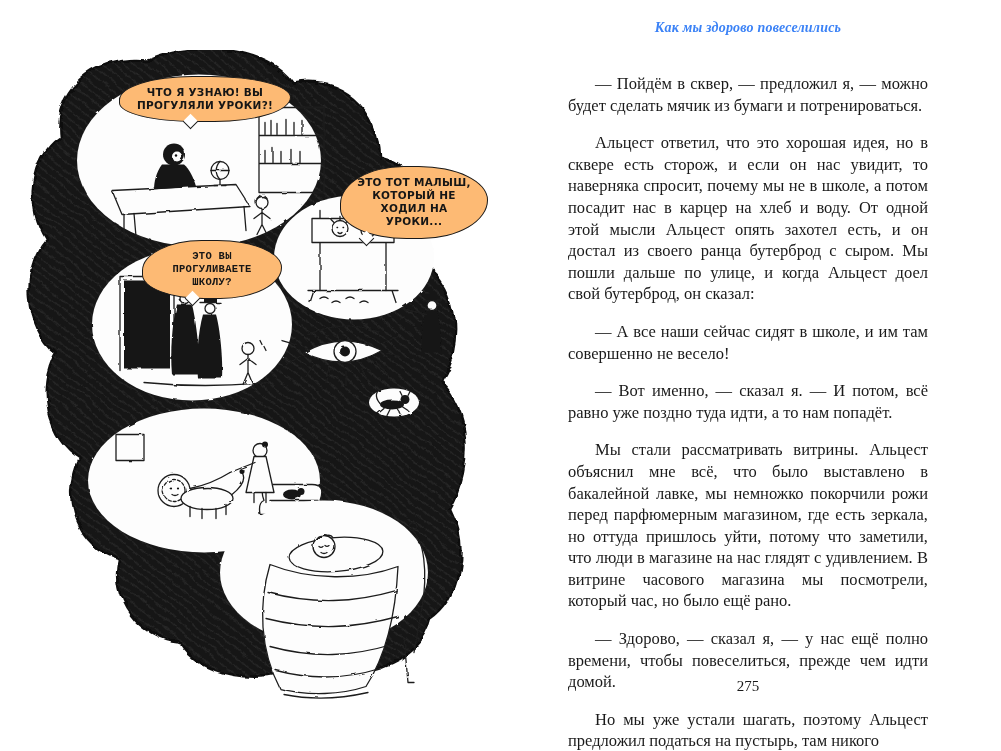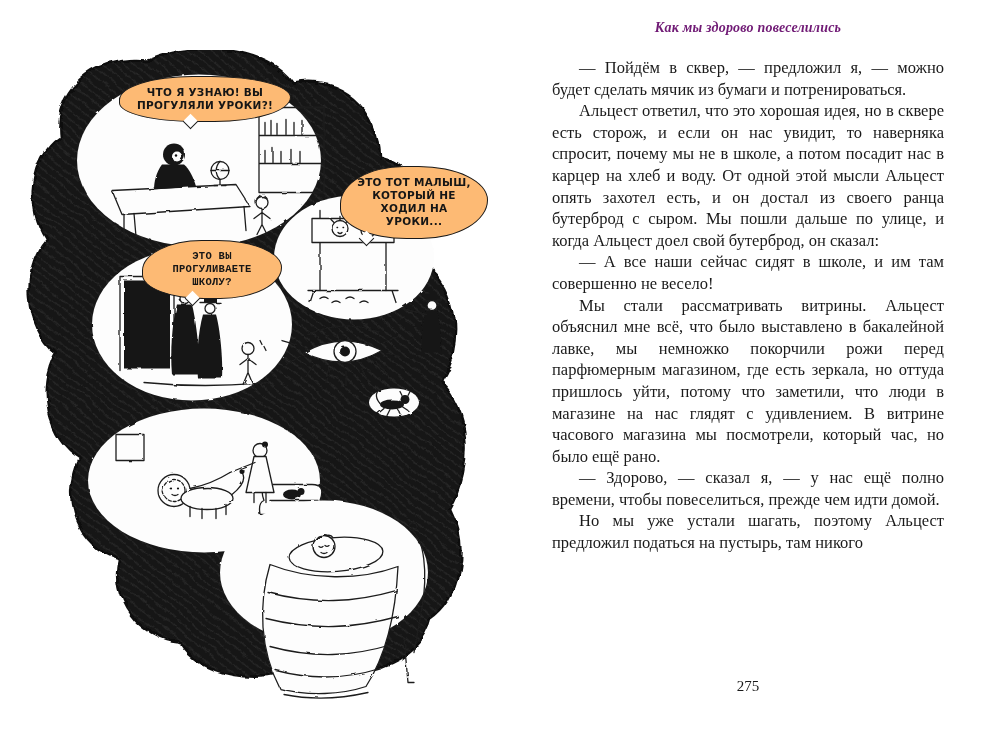--- a/index.html
+++ b/index.html
@@ -30,29 +30,29 @@
   .bubble-teacher::after { left:38%; }
   .bubble-stocks  { left:316px; top:116px; width:124px; }
   .bubble-stocks::after { left:14%; }
   .bubble-men     { left:118px; top:190px; width:116px;font-family:Liberation Mono, monospace; }
   .bubble-men::after { left:32%; }
 
   
   .page-right { position:absolute; left:552px; top:0; width:392px; height:751px; }
   .running-head {
     position:absolute; top:20px; left:0; width:100%; text-align:center;
-    font-style:italic; font-weight:700; font-size:14px; color:#701a75;
+    font-style:italic; font-weight:700; font-size:14px; color:#3b82f6;
     letter-spacing:.2px;
   }
   .text-block {
     position:absolute; top:57px; left:0; width:100%;
     font-size:16.5px; line-height:21.6px; color:#1a1a1a;
     text-align:justify;
   }
-  .text-block p { margin:0; text-indent:27px; }
+  .text-block p { margin:16px; text-indent:27px; }
   .page-number {
     position:absolute; top:678px; left:0; width:100%; text-align:center;
     font-size:15px; color:#1a1a1a;
   }
 </style>
 </head>
 <body>
 
 <div class="spread">
 
@@ -189,20 +189,21 @@
     <div class="bubble bubble-men">ЭТО ВЫ ПРОГУЛИВАЕТЕ ШКОЛУ?</div>
   </div>
 
   <div class="page-right">
     <div class="running-head">Как мы здорово повеселились</div>
 
     <div class="text-block">
       <p>— Пойдём в сквер, — предложил я, — можно будет сделать мячик из бумаги и потренироваться.</p>
       <p>Альцест ответил, что это хорошая идея, но в сквере есть сторож, и если он нас увидит, то наверняка спросит, почему мы не в школе, а потом посадит нас в карцер на хлеб и воду. От одной этой мысли Альцест опять захотел есть, и он достал из своего ранца бутерброд с сыром. Мы пошли дальше по улице, и когда Альцест доел свой бутерброд, он сказал:</p>
       <p>— А все наши сейчас сидят в школе, и им там совершенно не весело!</p>
+      <p>— Вот именно, — сказал я. — И потом, всё равно уже поздно туда идти, а то нам попадёт.</p>
       <p>Мы стали рассматривать витрины. Альцест объяснил мне всё, что было выставлено в бакалейной лавке, мы немножко покорчили рожи перед парфюмерным магазином, где есть зеркала, но оттуда пришлось уйти, потому что заметили, что люди в магазине на нас глядят с удивлением. В витрине часового магазина мы посмотрели, который час, но было ещё рано.</p>
       <p>— Здорово, — сказал я, — у нас ещё полно времени, чтобы повеселиться, прежде чем идти домой.</p>
       <p>Но мы уже устали шагать, поэтому Альцест предложил податься на пустырь, там никого</p>
     </div>
 
     <div class="page-number">275</div>
   </div>
 
 </div>
 

